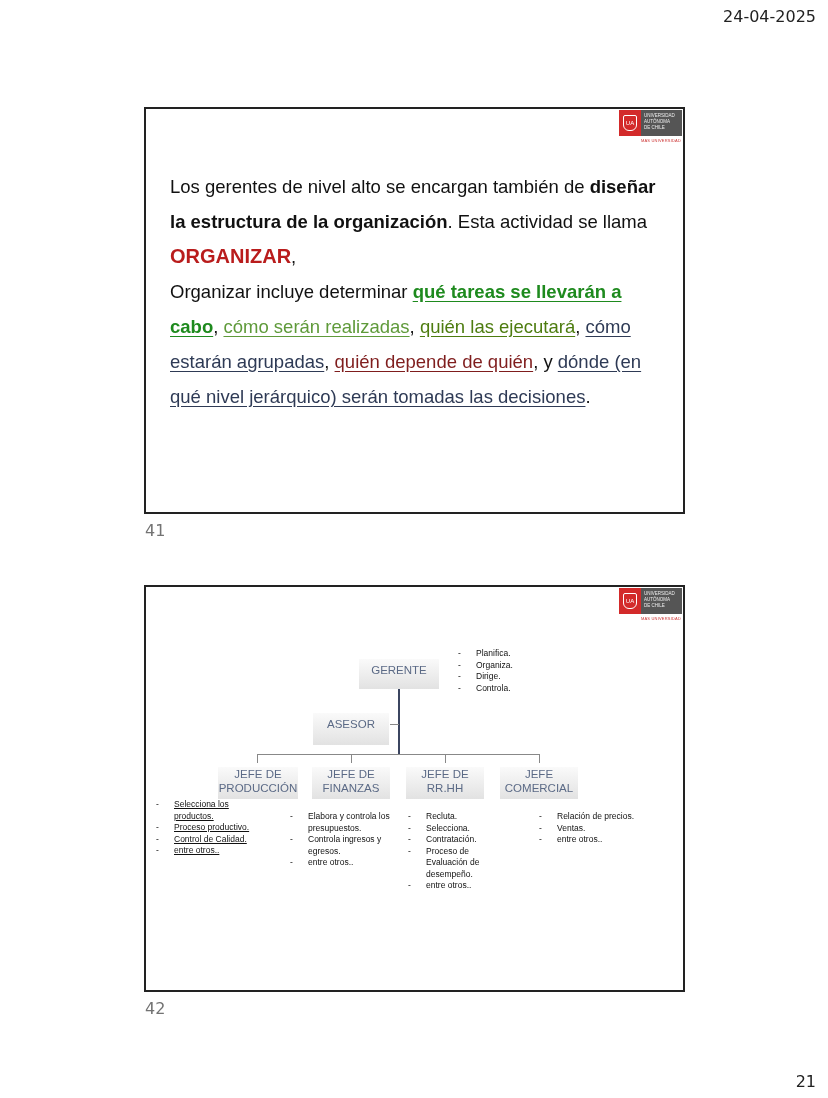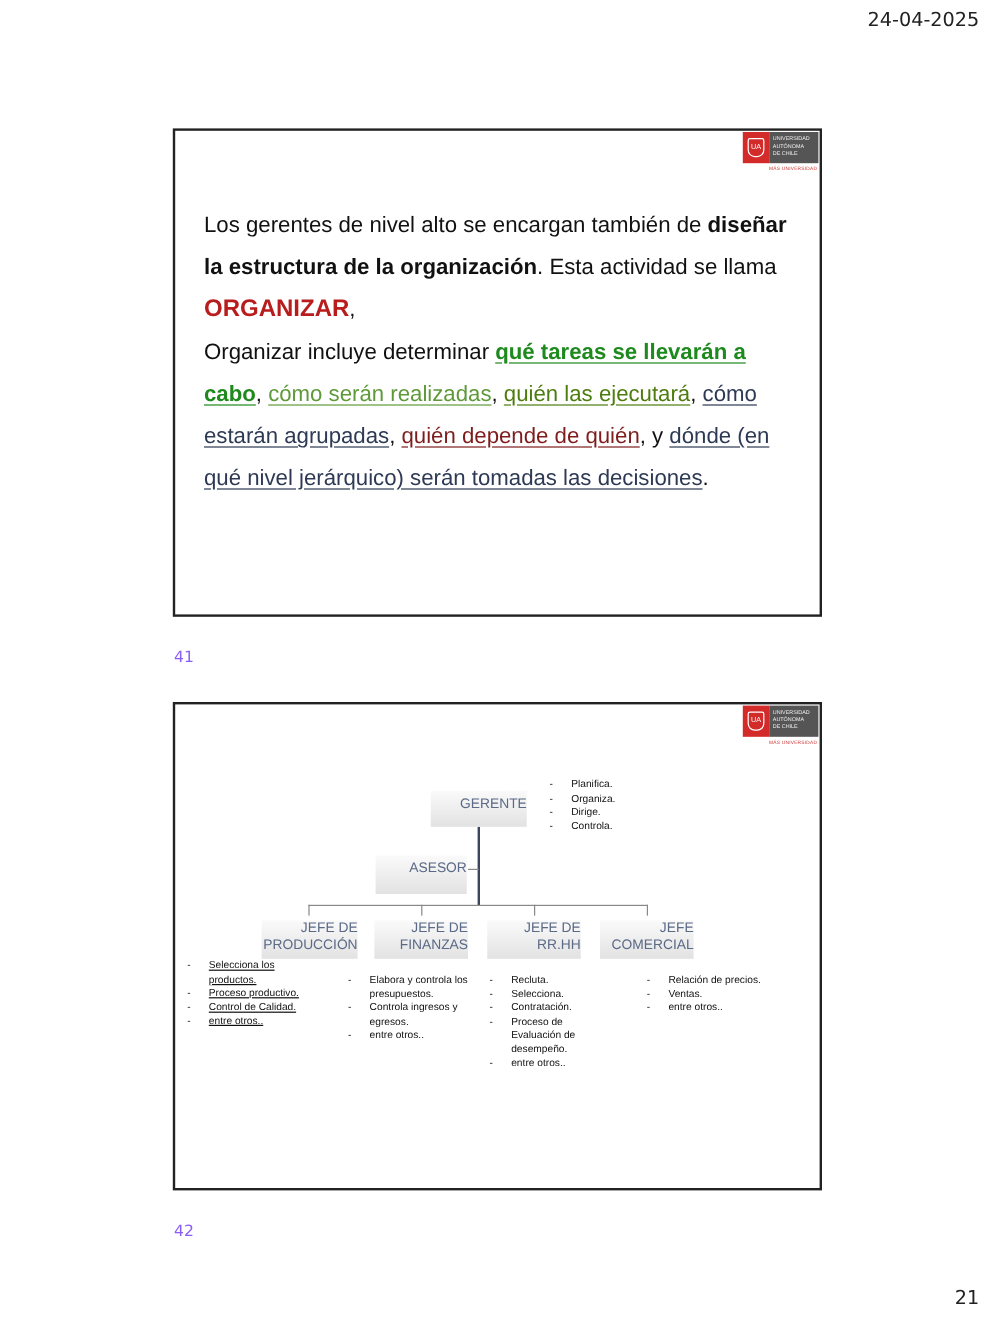--- a/index.html
+++ b/index.html
@@ -2,37 +2,37 @@
 <html><head>
 <meta charset="utf-8">
 <style>
   html,body{margin:0;padding:0;}
   body{width:828px;height:1098px;background:#ffffff;position:relative;overflow:hidden;font-family:"Liberation Sans",sans-serif;color:#222;}
   .date{position:absolute;top:7px;right:12px;font-size:16px;color:#222;font-family:"DejaVu Sans","Liberation Sans",sans-serif;text-align:right;}
   .pagenum{position:absolute;right:12px;top:1072px;font-size:16px;color:#222;font-family:"DejaVu Sans","Liberation Sans",sans-serif;}
   .slide{position:absolute;left:144px;width:537px;height:403px;border:2px solid #222;background:#fff;box-sizing:content-box;}
   .slide1{top:107px;}
   .slide2{top:585px;}
-  .slidenum{position:absolute;left:145px;font-size:13px;color:#8b5cf6;font-family:"DejaVu Sans","Liberation Sans",sans-serif;margin-top:20px;}
+  .slidenum{position:absolute;left:145px;font-size:16px;color:#737373;font-family:"DejaVu Sans","Liberation Sans",sans-serif;}
   .logo{position:absolute;right:0px;top:1px;width:64px;height:34px;}
   .logo .red{position:absolute;left:0;top:0;width:22px;height:26px;background:#d32a2a;}
   .logo .red span{position:absolute;left:4px;top:5px;width:12px;height:14px;border:1px solid #fff;border-radius:2px 2px 6px 6px;font-size:6px;color:#fff;text-align:center;line-height:14px;}
   .logo .dark{position:absolute;left:22px;top:0;width:41px;height:26px;background:#555;color:#eee;font-size:4.5px;line-height:6px;padding:3px 0 0 3px;box-sizing:border-box;}
   .logo .sub{position:absolute;right:2px;top:28px;font-size:4px;color:#c33;letter-spacing:.2px;}
   .text1{position:absolute;left:24px;top:60px;width:500px;font-family:"Liberation Sans",sans-serif;font-size:18.5px;line-height:35px;color:#111;}
   .b{font-weight:bold;}
   .org{font-weight:bold;color:#b91c1c;font-size:20px;margin-top:32px;}
   .u{text-decoration:underline;text-underline-offset:3px;}
   .g1{color:#1e8a1e;font-weight:bold;}
   .g2{color:#5f9a3a;}
   .r{color:#4d7c0f;text-decoration:underline;}
   .n{color:#2e3a55;}
   .bl{color:#7f1d1d;}
   
-  .box{position:absolute;background:linear-gradient(#fafafa,#e2e2e2);color:#5b6a86;text-align:right;font-size:11.5px;line-height:14px;}
+  .box{position:absolute;background:linear-gradient(#fafafa,#e2e2e2);color:#5b6a86;text-align:center;font-size:11.5px;line-height:14px;}
   .line{position:absolute;background:#3b4560;}
   .thin{position:absolute;background:#888;}
   .list{position:absolute;font-size:8.5px;line-height:11.5px;color:#111;margin:0;padding:0;list-style:none;}
   .list li{position:relative;padding-left:18px;}
   .list li::before{content:"-";position:absolute;left:0;}
 </style>
 </head>
 <body>
 
 <div class="date">24-04-2025</div>

